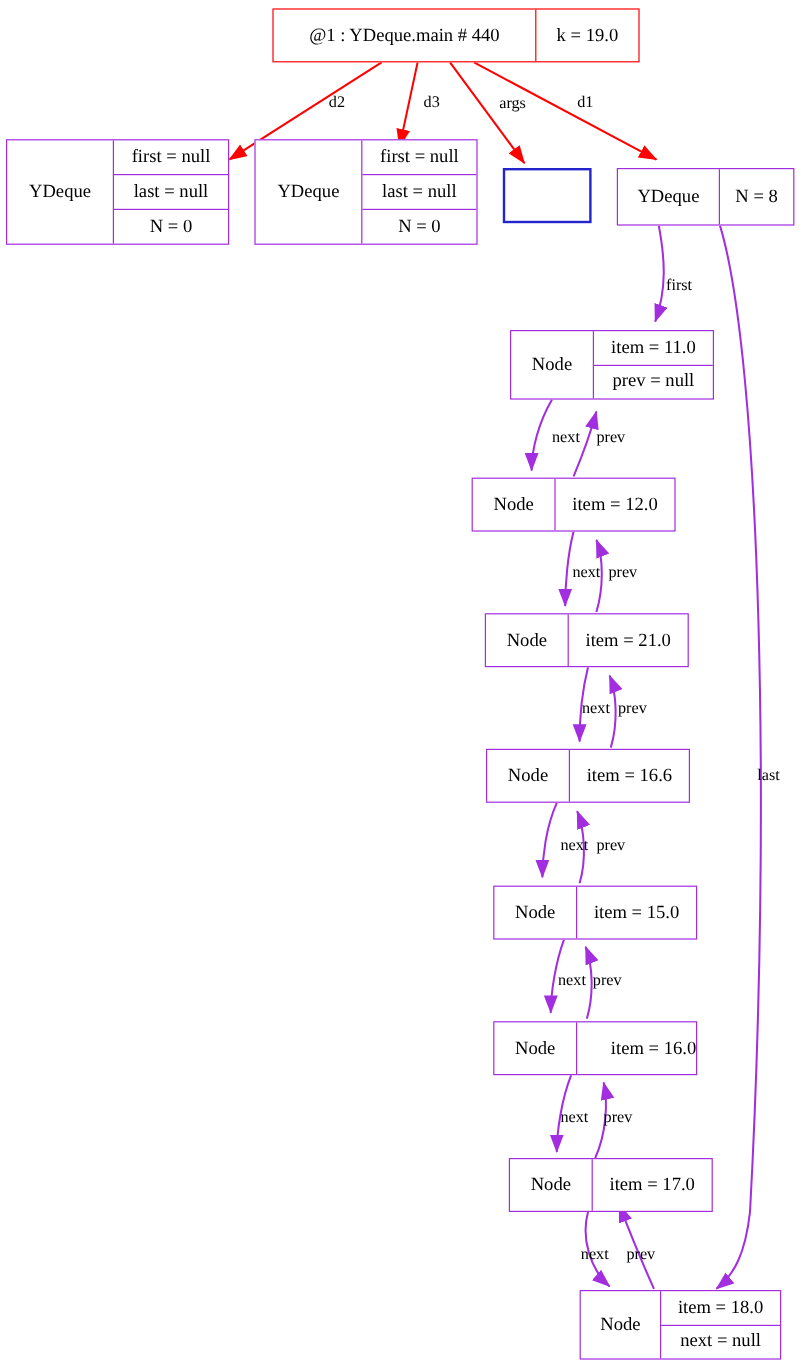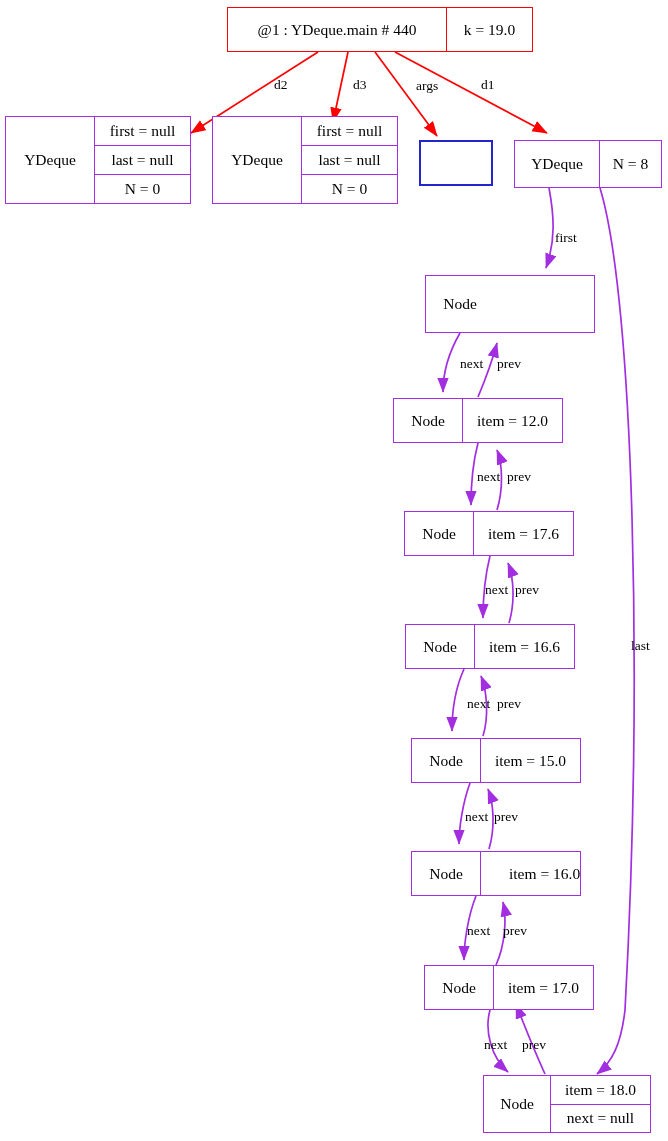--- a/index.html
+++ b/index.html
@@ -152,30 +152,34 @@
     <div class="cell" style="flex:1 1 auto;"></div>
   </div>
 
   <div class="node-box purple" style="left:514px; top:140px; width:148px; height:48px;">
     <div class="cell" style="flex:1 1 auto;">YDeque</div>
     <div class="cell bd-l" style="flex:0 0 62px;text-align:right;">N = 8</div>
   </div>
 
   <div class="node-box purple" style="left:425px; top:275px; width:170px; height:58px;">
     <div class="cell" style="flex:0 0 68px;">Node</div>
+    <div class="vsplit bd-l" style="flex:1 1 auto;">
+      <div class="cell bd-b">item = 11.0</div>
+      <div class="cell">prev = null</div>
+    </div>
   </div>
 
   <div class="node-box purple" style="left:393px; top:398px; width:170px; height:45px;">
     <div class="cell" style="flex:0 0 68px;">Node</div>
     <div class="cell bd-l" style="flex:1 1 auto;">item = 12.0</div>
   </div>
 
   <div class="node-box purple" style="left:404px; top:511px; width:170px; height:45px;">
     <div class="cell" style="flex:0 0 68px;">Node</div>
-    <div class="cell bd-l" style="flex:1 1 auto;">item = 17.6</div>
+    <div class="cell bd-l" style="flex:1 1 auto;">item = 21.0</div>
   </div>
 
   <div class="node-box purple" style="left:405px; top:624px; width:170px; height:45px;">
     <div class="cell" style="flex:0 0 68px;">Node</div>
     <div class="cell bd-l" style="flex:1 1 auto;">item = 16.6</div>
   </div>
 
   <div class="node-box purple" style="left:411px; top:738px; width:170px; height:45px;">
     <div class="cell" style="flex:0 0 68px;">Node</div>
     <div class="cell bd-l" style="flex:1 1 auto;">item = 15.0</div>

